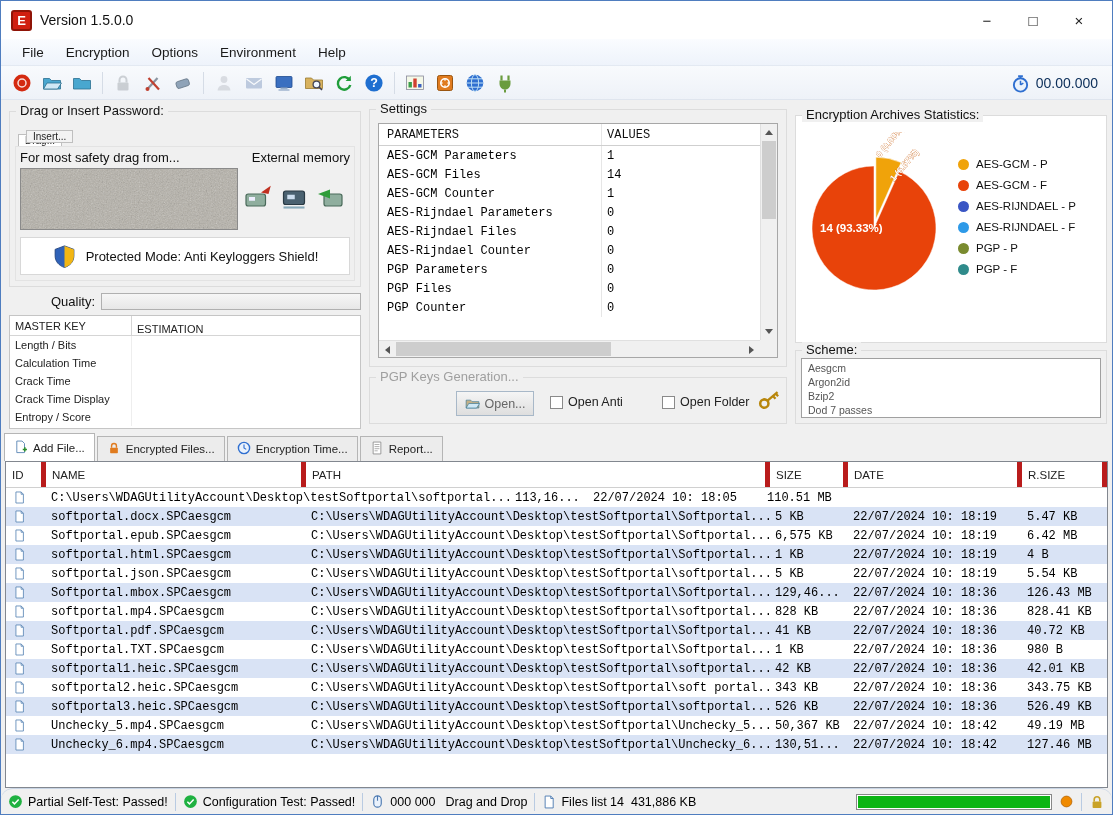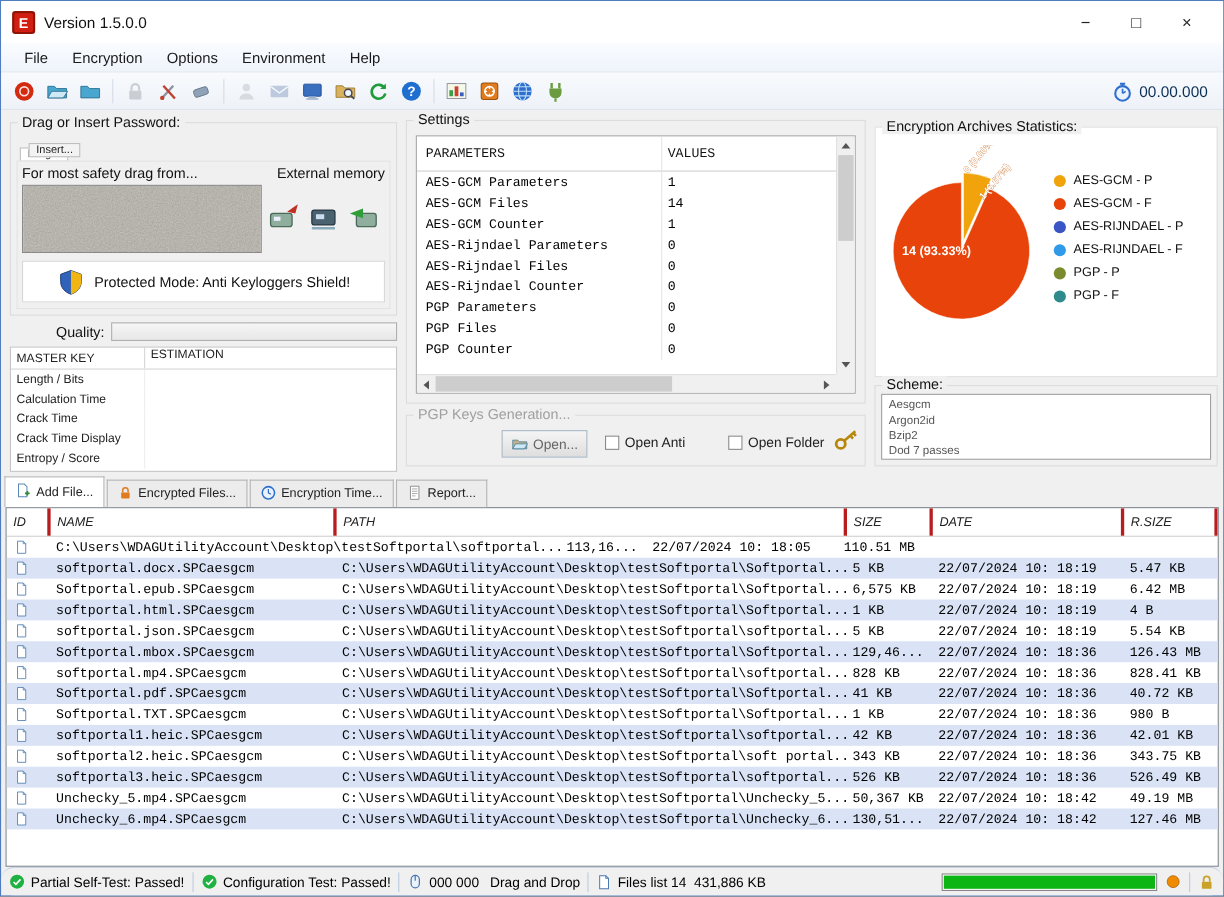--- a/index.html
+++ b/index.html
@@ -39,31 +39,31 @@
   .pw-row2{display:flex;}
   .noise{width:218px;height:62px;border:1px solid #8a8a8a;overflow:hidden;}
   .mem-icons{flex:1;display:flex;justify-content:center;align-items:flex-start;gap:6px;margin-top:14px;}
   .shield-box{margin-top:7px;background:#fff;border:1px solid #d8d8d8;height:38px;display:flex;align-items:center;justify-content:center;gap:9px;font-size:13px;color:#111;}
 
   .quality-row{position:absolute;left:8px;top:192px;width:352px;height:18px;display:flex;align-items:center;}
   .q-label{width:92px;text-align:right;padding-right:6px;font-size:13px;color:#111;}
   .q-bar{flex:1;height:17px;border:1px solid #b0b0b0;background:linear-gradient(#f6f6f6,#e7e7e7);}
 
   .mk-table{position:absolute;left:8px;top:215px;width:352px;height:114px;background:#fff;border:1px solid #c5c5c5;font-size:11px;color:#222;}
-  .mk-head{display:flex;height:20px;border-bottom:1px solid #d5d5d5;align-items:flex-start;}
+  .mk-head{display:flex;height:20px;border-bottom:1px solid #d5d5d5;align-items:flex-end;}
   .mk-h1{width:122px;padding:0 5px;border-right:1px solid #d5d5d5;height:100%;display:flex;align-items:center;}
   .mk-h2{flex:1;padding:0 5px;}
   .mk-row{display:flex;height:18px;align-items:center;}
   .mk-c1{width:122px;padding:0 5px;border-right:1px solid #eee;height:100%;display:flex;align-items:center;}
   .mk-c2{flex:1;}
 
   
   #settings-group{left:368px;top:9px;width:418px;height:258px;}
   .settings-table{position:absolute;left:8px;top:13px;right:8px;bottom:8px;background:#fff;border:1px solid #a7a7a7;overflow:hidden;}
-  .st-head{display:flex;height:32px;border-bottom:1px solid #cfcfcf;font-family:"Liberation Mono",monospace;font-size:12px;color:#111;align-items:center;}
+  .st-head{display:flex;height:22px;border-bottom:1px solid #cfcfcf;font-family:"Liberation Mono",monospace;font-size:12px;color:#111;align-items:center;}
   .st-c1{width:222px;padding:0 8px;overflow:hidden;white-space:pre;}
   .st-c2{flex:1;padding:0 5px;border-left:1px solid #e6e6e6;height:100%;display:flex;align-items:center;}
   .st-row{display:flex;height:19px;align-items:center;font-family:"Liberation Mono",monospace;font-size:12px;color:#000;}
   .vscroll{position:absolute;right:0;top:0;bottom:17px;width:17px;background:#f0f0f0;border-left:1px solid #e0e0e0;}
   .vs-btn{height:17px;display:flex;align-items:center;justify-content:center;}
   .vs-btn.bottom{position:absolute;bottom:0;left:0;right:0;}
   .vs-thumb{position:absolute;top:17px;left:1px;right:1px;height:78px;background:#cdcdcd;}
   .hscroll{position:absolute;left:0;right:17px;bottom:0;height:17px;background:#f0f0f0;border-top:1px solid #e0e0e0;}
   .hs-btn{position:absolute;left:0;top:0;width:17px;height:17px;display:flex;align-items:center;justify-content:center;}
   .hs-btn.right{left:auto;right:0;}
@@ -98,21 +98,21 @@
   .scheme-list{position:absolute;left:5px;right:5px;top:7px;bottom:5px;background:#fff;border:1px solid #a0a0a0;padding:2px 6px;font-size:10.5px;color:#555;line-height:14px;overflow:hidden;}
 
   
   .tabrow{height:30px;display:flex;align-items:flex-end;padding-left:3px;gap:2px;background:#f0f0f0;}
   .ftab{display:flex;align-items:center;gap:5px;font-size:11.5px;color:#222;border:1px solid #b5b5b5;border-bottom:none;background:#ececec;padding:0 9px;height:25px;}
   .ftab.active{background:#fff;height:28px;}
 
   
   .filewrap{margin:0 4px;height:327px;border:1px solid #82878f;background:#fff;overflow:hidden;}
   .fthead{display:flex;height:26px;border-bottom:1px solid #d0d0d0;align-items:stretch;font-size:11.5px;color:#222;}
-  .fth{padding:0 6px;border-right:3px solid #b91c1c;display:flex;align-items:center;overflow:hidden;font-style:italic;}
+  .fth{padding:0 6px;border-right:5px solid #b91c1c;display:flex;align-items:center;overflow:hidden;}
   .ftr{display:flex;height:19px;align-items:center;font-family:"Liberation Mono",monospace;font-size:12px;color:#000;}
   .ftr.alt{background:#d9e3f5;}
   .ftc{padding:0 5px;overflow:hidden;white-space:pre;}
   .c0{width:40px;flex:0 0 auto;}
   .c1{width:260px;flex:0 0 auto;}
   .c2{width:464px;flex:0 0 auto;}
   .c3{width:78px;flex:0 0 auto;}
   .c4{width:174px;flex:0 0 auto;}
   .c5{flex:1;}
   .ftc.c0{display:flex;align-items:center;padding-left:7px;}

